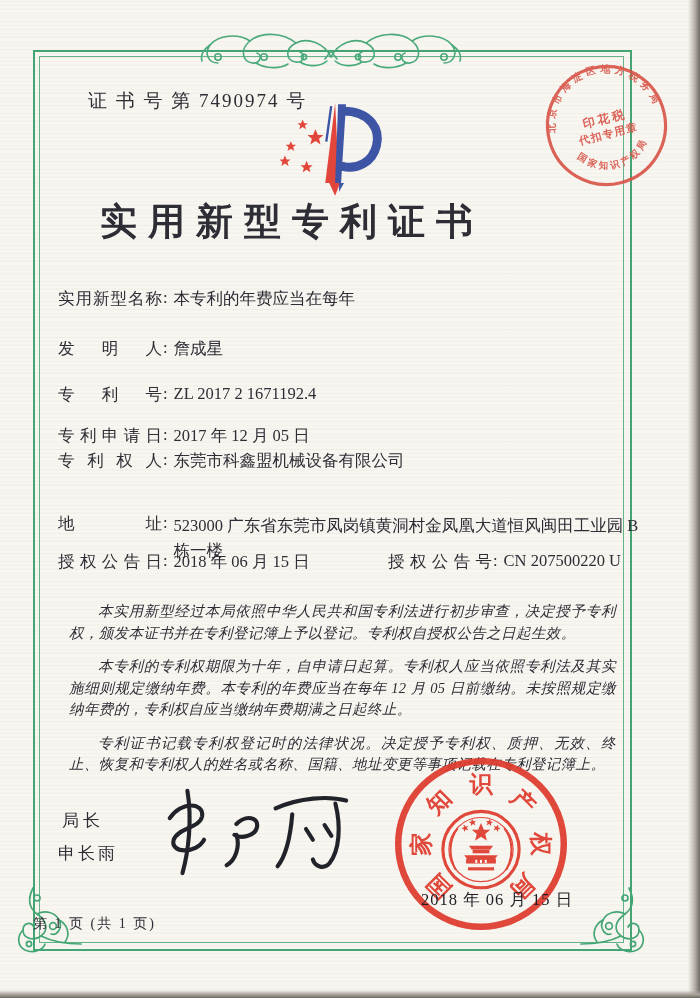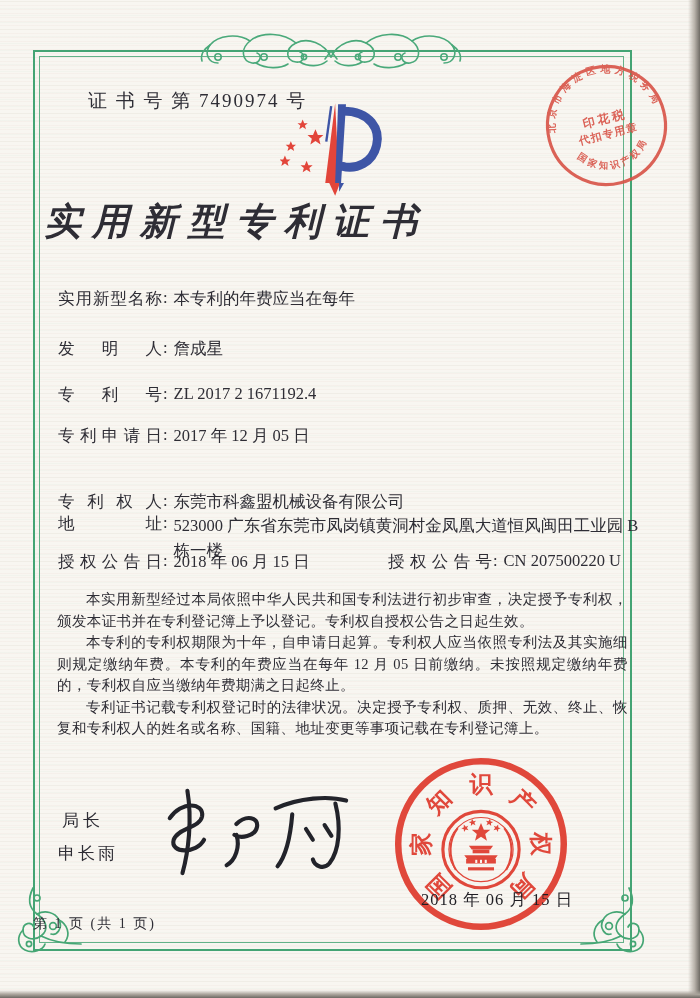--- a/index.html
+++ b/index.html
@@ -16,30 +16,30 @@
       repeating-linear-gradient(0deg, rgba(0,0,0,0) 0 2px, rgba(110,175,135,0.045) 2px 3px, rgba(0,0,0,0) 3px 7px),
       #f8f6f1;
   }
   .edge-right{position:absolute;top:0;right:0;width:12px;height:100%;
     background:linear-gradient(to right, rgba(120,115,108,0) 0%, #b8b2aa 55%, #6e6a64 100%);}
   .edge-bottom{position:absolute;left:0;bottom:0;width:100%;height:8px;
     background:linear-gradient(to bottom, rgba(120,115,108,0) 0%, #a9a39b 55%, #6e6a64 100%);}
   .frame-outer{position:absolute;left:33px;top:50px;width:595px;height:897px;border:2px solid #44a474;}
   .frame-inner{position:absolute;left:39px;top:56px;width:583px;height:885px;border:1px solid #63b289;}
   .cert-no{position:absolute;left:68px;top:88px;font-size:19px;letter-spacing:2px;margin-left:20px;}
-  .title{position:absolute;left:33px;top:197px;width:507px;text-align:left;
-    font-size:37px;font-weight:700;letter-spacing:11px;text-indent:11px;font-style:italic;}
+  .title{position:absolute;left:33px;top:197px;width:507px;text-align:center;
+    font-size:37px;font-weight:700;letter-spacing:11px;text-indent:11px;}
   .frow{position:absolute;left:58px;font-size:16.5px;white-space:nowrap;}
   .flabel{display:inline-block;width:104px;text-align:justify;text-align-last:justify;vertical-align:top;}
   .fcolon{display:inline-block;margin:0 6px 0 1px;}
   .fvalue{display:inline-block;vertical-align:top;}
   .frow.wrap{white-space:normal;margin-top:8px;}
   .frow.wrap .fvalue{width:468px;line-height:25px;}
   .paras{position:absolute;left:57px;top:589px;width:571px;font-size:14.5px;line-height:21.5px;text-align:justify;}
-  .paras p{margin:0;text-indent:2em;letter-spacing:0.4px;}
+  .paras p{margin:12px;text-indent:2em;letter-spacing:0.4px;font-style:italic;}
   .signer-title{position:absolute;left:62px;top:809px;font-size:17px;letter-spacing:4px;}
   .signer-name{position:absolute;left:58px;top:842px;font-size:17px;letter-spacing:3px;}
   .seal-date{position:absolute;left:421px;top:889px;font-size:16.5px;letter-spacing:1px;color:#1f1e24;z-index:6;}
   .footer{position:absolute;left:33px;top:915px;width:597px;text-align:left;font-size:14px;letter-spacing:2px;}
   svg{display:block;}
   .abs{position:absolute;}
   .seal-svg{left:388px;top:751px;width:186px;height:186px;opacity:0.93;z-index:5;}
   .stamp-svg{left:541px;top:60px;width:131px;height:131px;transform:rotate(-14deg);opacity:0.9;z-index:5;}
   .logo-svg{left:280px;top:100px;width:128px;height:99px;}
   .sig-svg{left:150px;top:779px;width:212px;height:98px;}
@@ -144,21 +144,21 @@
   </div>
   <div class="frow" style="top:338px">
     <span class="flabel">发明人</span><span class="fcolon">:</span><span class="fvalue">詹成星</span>
   </div>
   <div class="frow" style="top:384px">
     <span class="flabel">专利号</span><span class="fcolon">:</span><span class="fvalue">ZL 2017 2 1671192.4</span>
   </div>
   <div class="frow" style="top:425px">
     <span class="flabel">专利申请日</span><span class="fcolon">:</span><span class="fvalue">2017 年 12 月 05 日</span>
   </div>
-  <div class="frow" style="top:491px">
+  <div class="frow" style="top:450px">
     <span class="flabel">专利权人</span><span class="fcolon">:</span><span class="fvalue">东莞市科鑫盟机械设备有限公司</span>
   </div>
   <div class="frow wrap" style="top:505px">
     <span class="flabel">地址</span><span class="fcolon">:</span><span class="fvalue">523000 广东省东莞市凤岗镇黄洞村金凤凰大道恒风闽田工业园 B 栋一楼</span>
   </div>
   <div class="frow" style="top:551px">
     <span class="flabel">授权公告日</span><span class="fcolon">:</span><span class="fvalue">2018 年 06 月 15 日</span>
   </div>
   <div class="frow" style="left:388px;top:551px">
     <span class="flabel">授权公告号</span><span class="fcolon">:</span><span class="fvalue">CN 207500220 U</span>

